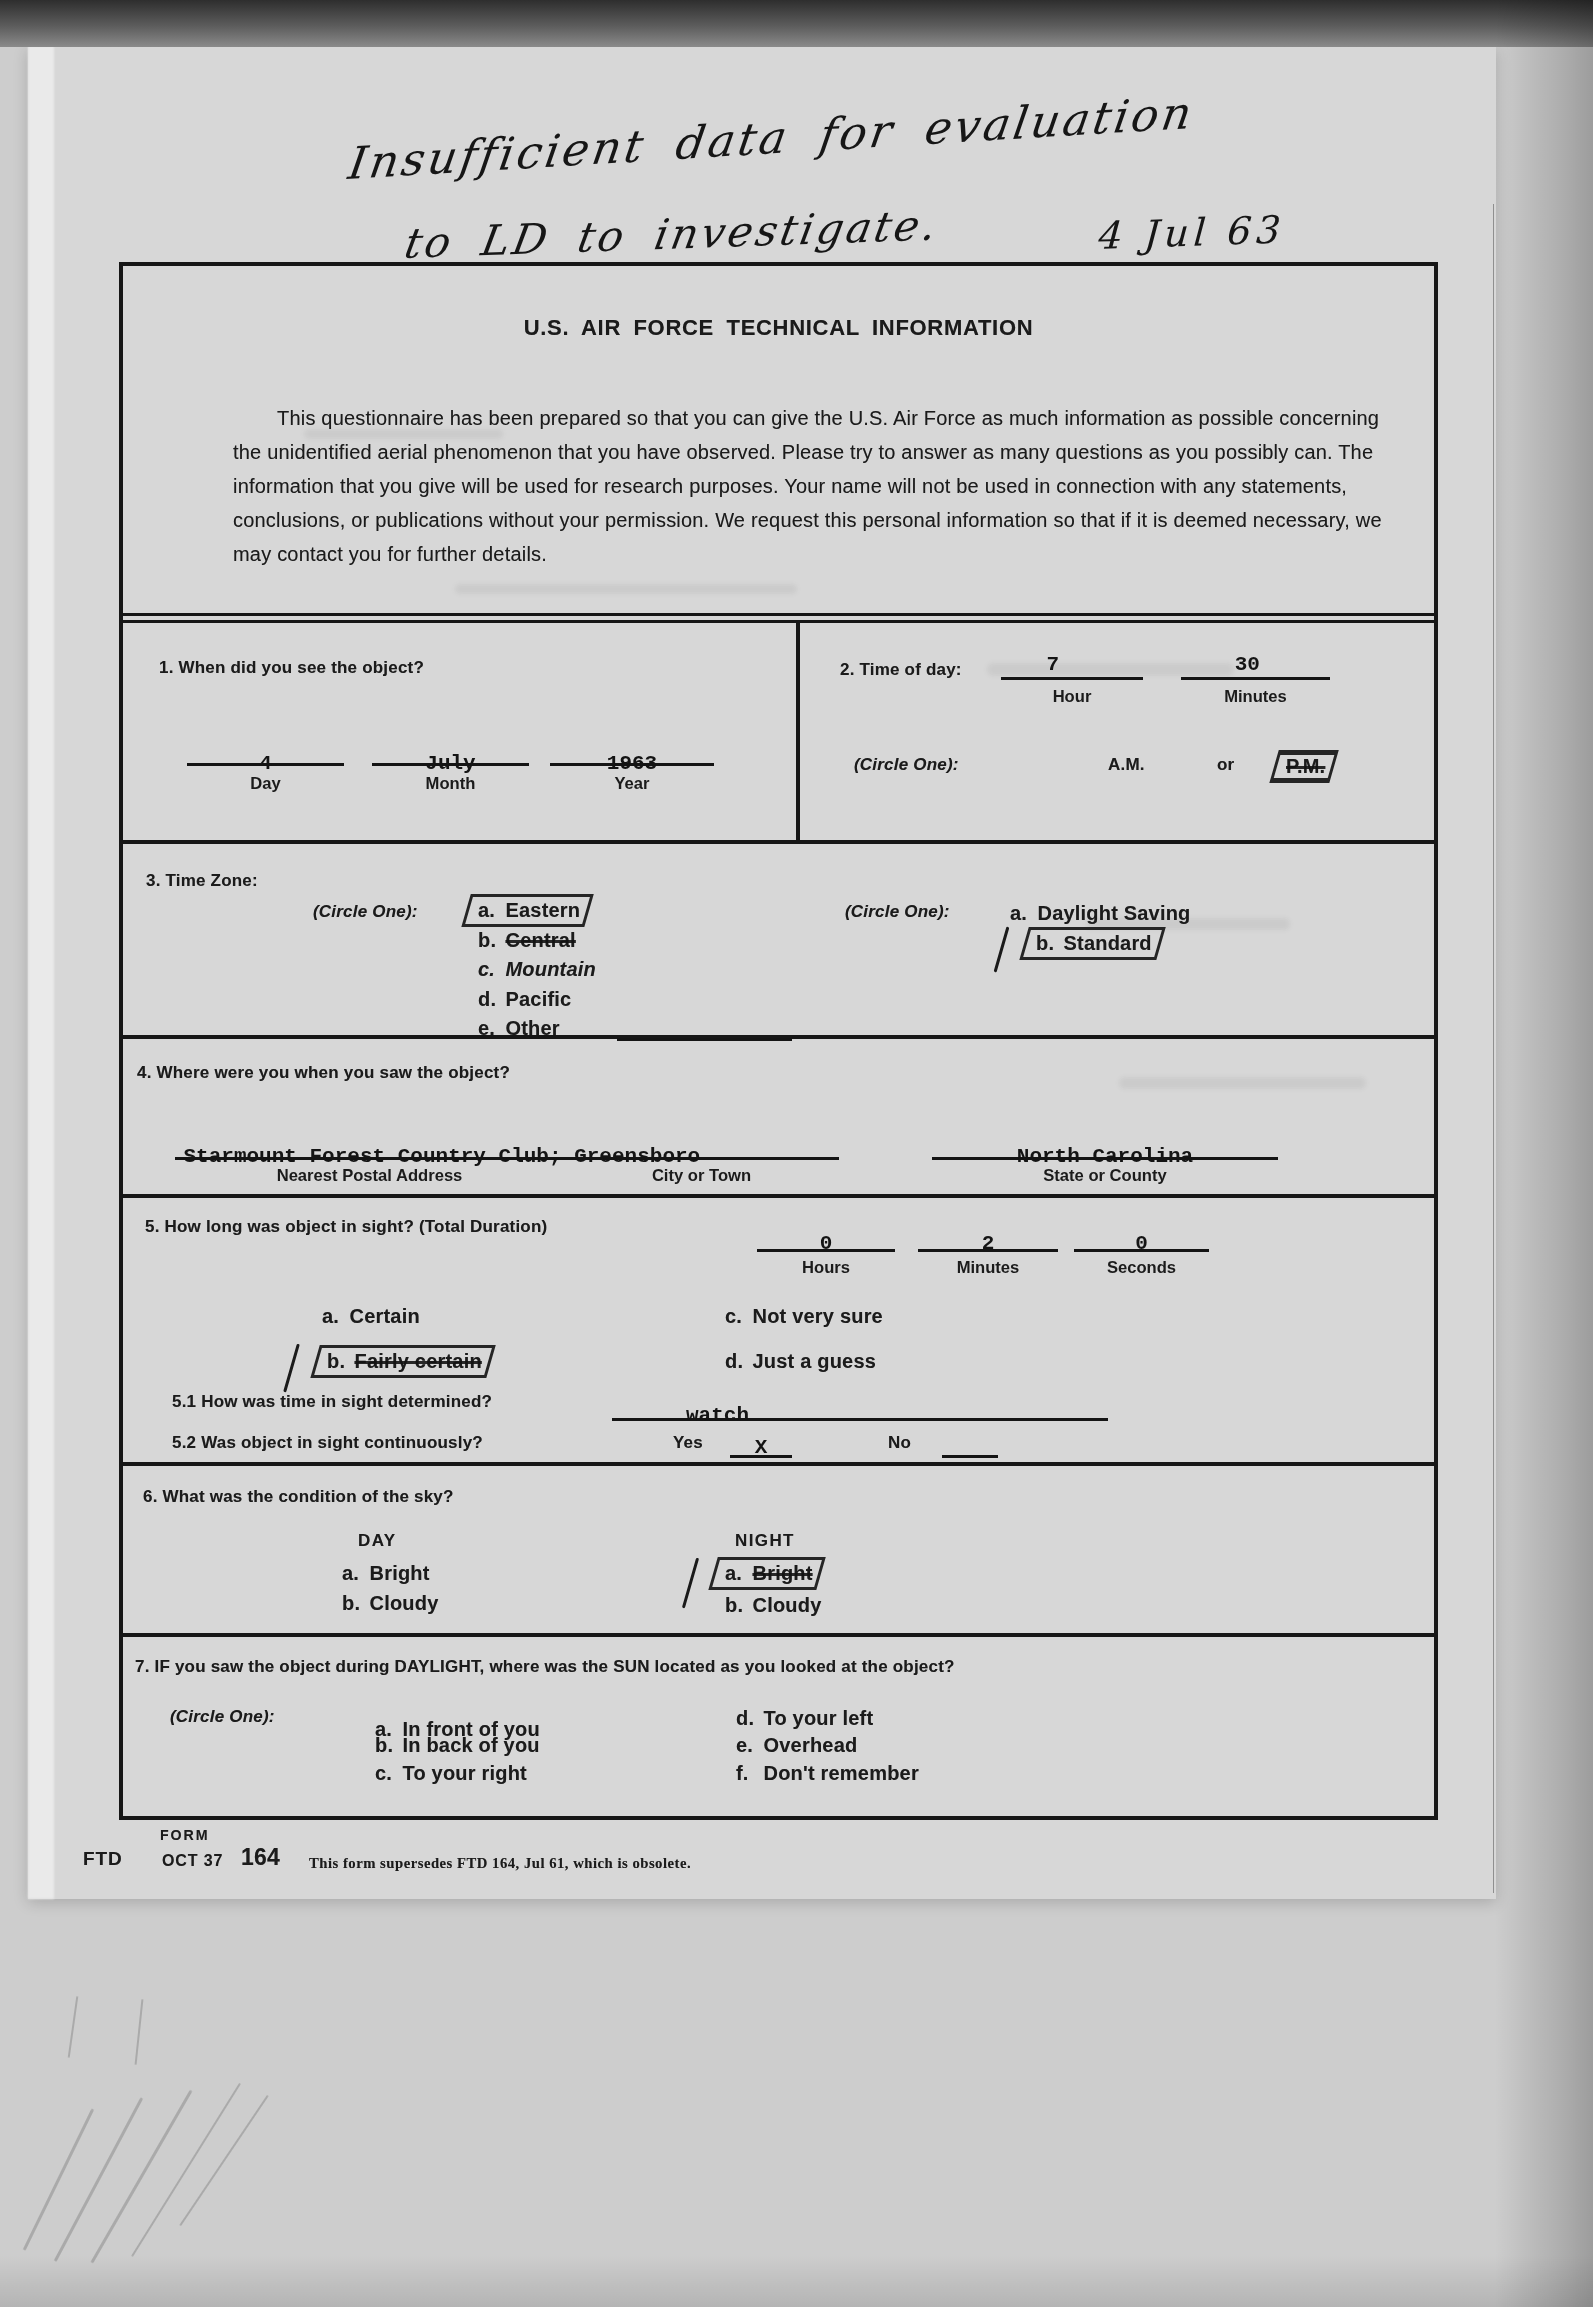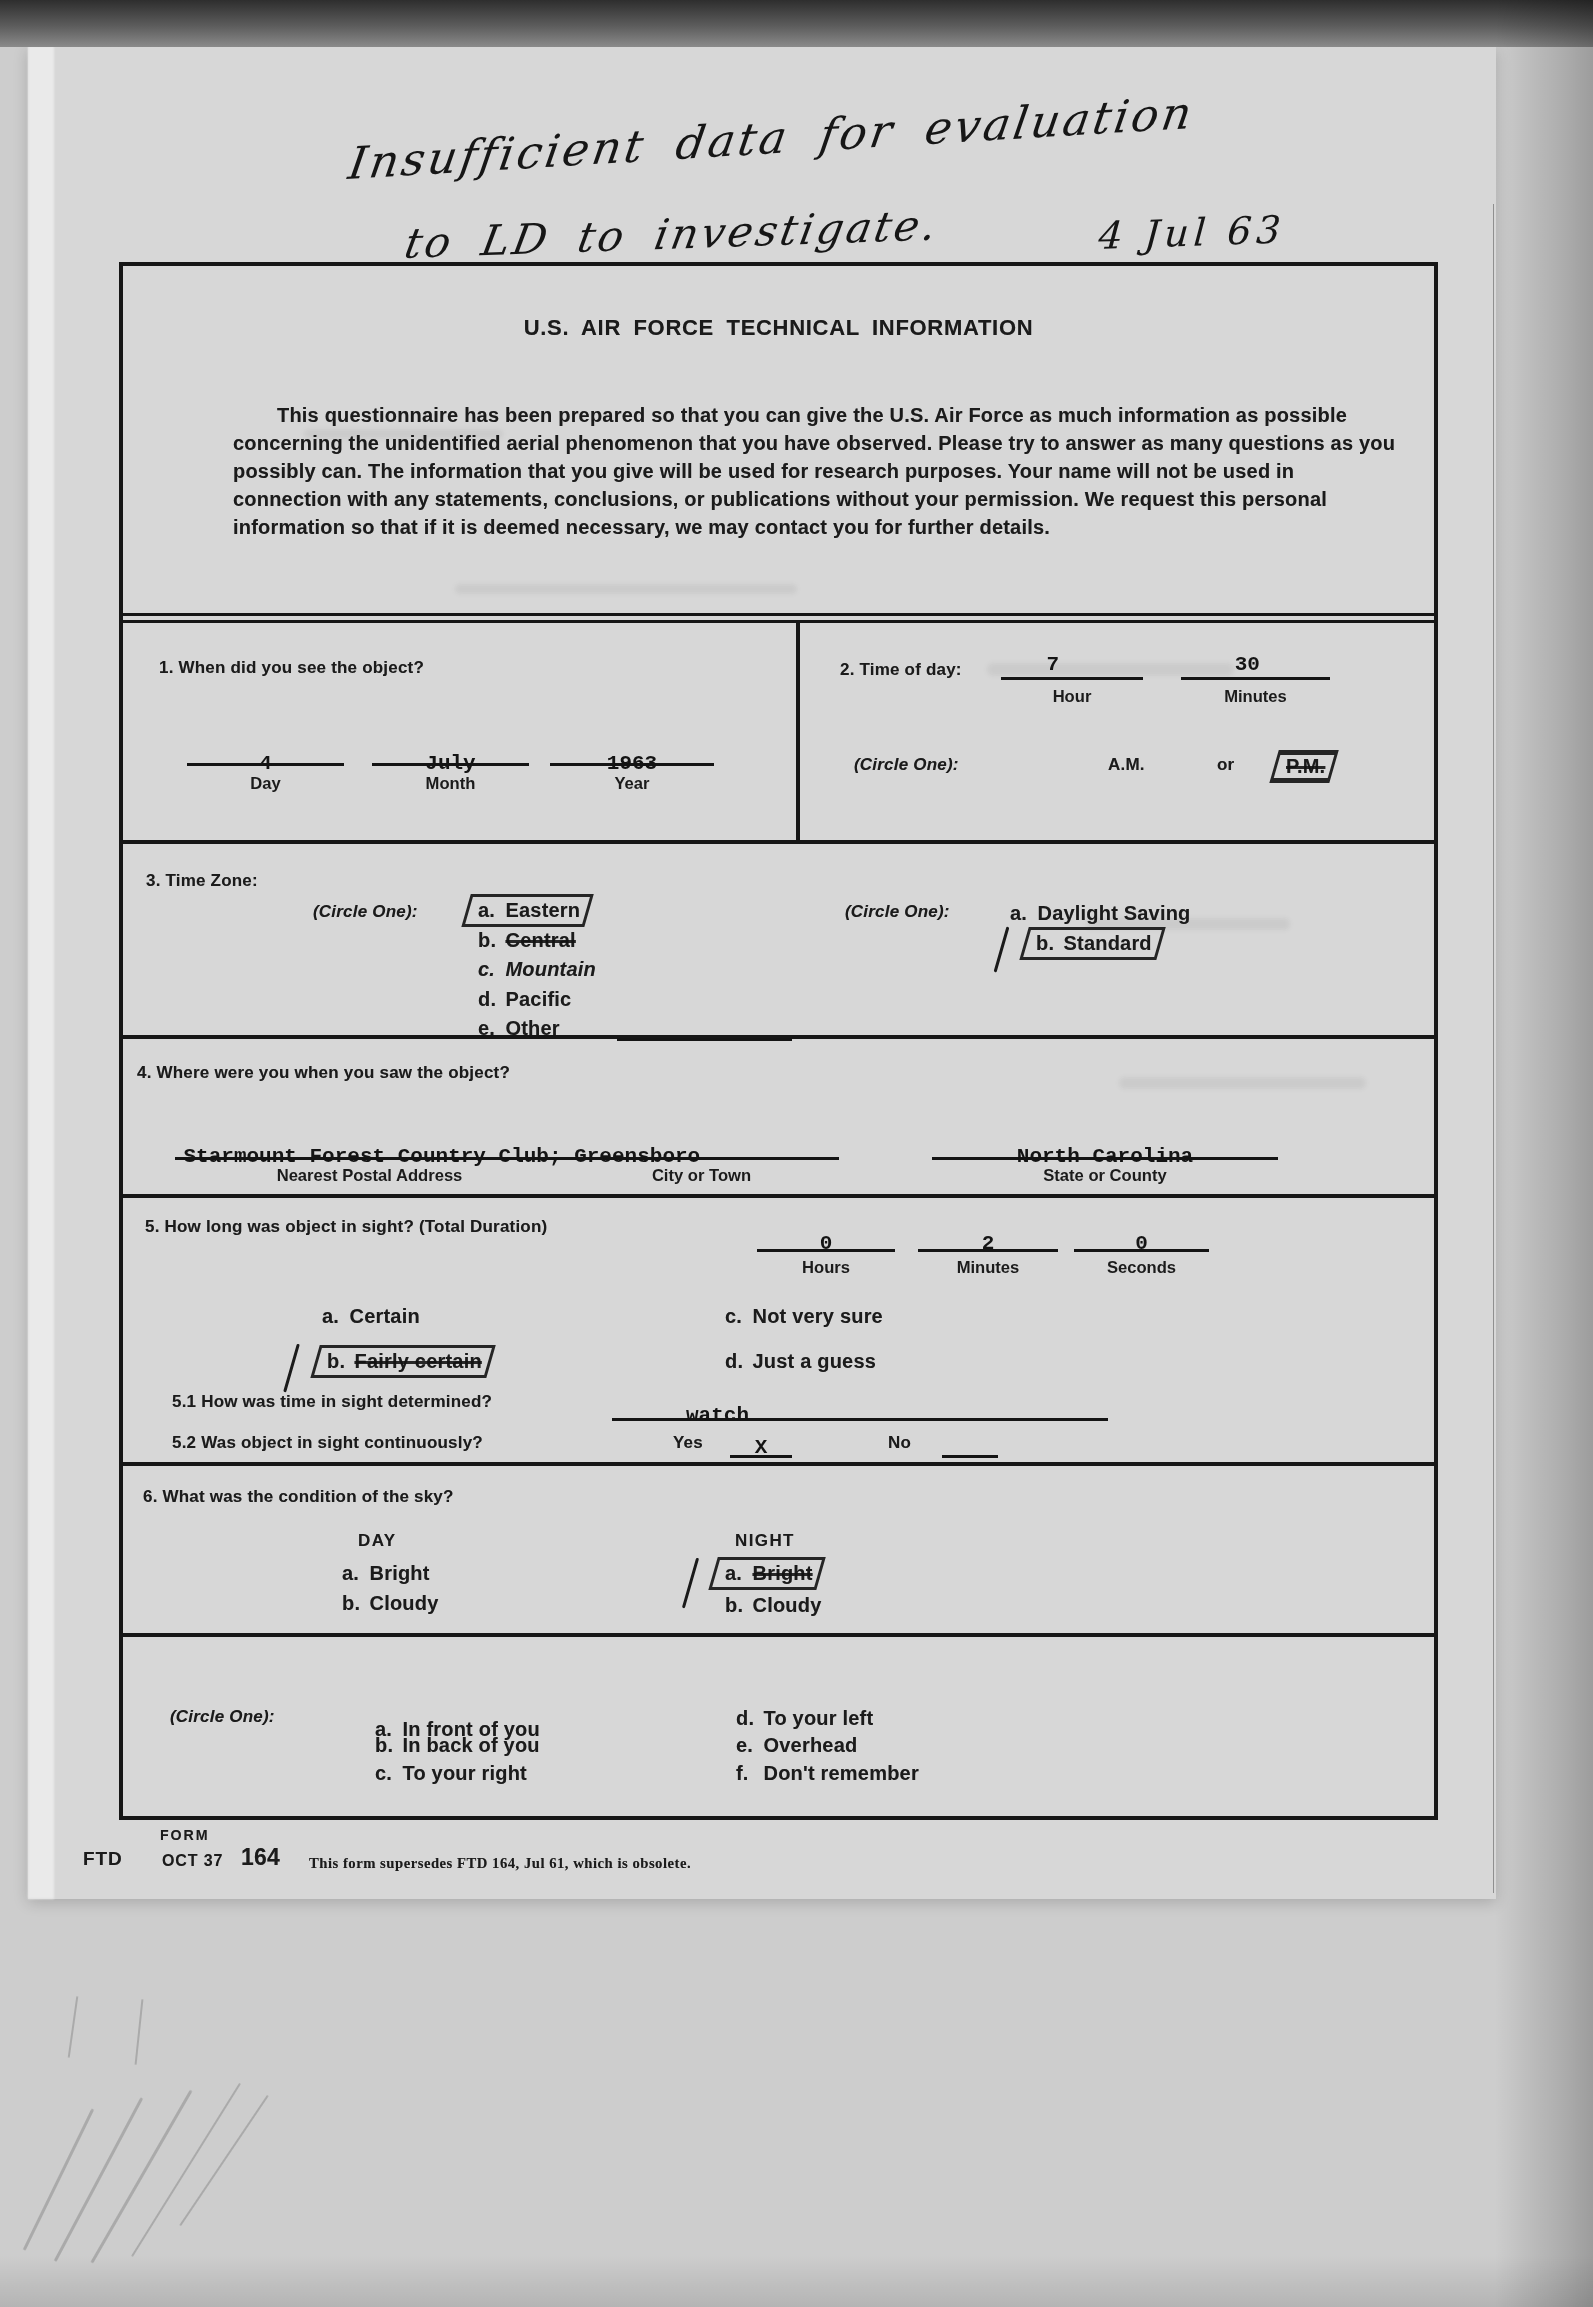--- a/index.html
+++ b/index.html
@@ -22,22 +22,22 @@
   .hdiv{position:absolute;left:119px;width:1319px;height:3.8px;background:#161616;}
   .hdiv2{position:absolute;left:119px;width:1319px;height:9.5px;border-top:3.8px solid #161616;border-bottom:3.8px solid #161616;box-sizing:border-box;}
   .vdiv{position:absolute;left:796px;top:622px;width:3.8px;height:218px;background:#161616;}
 
   .sec{position:absolute;inset:0;}
   .lbl{position:absolute;font-weight:700;font-size:17px;letter-spacing:0.2px;white-space:nowrap;
        text-shadow:0 0 0.5px rgba(0,0,0,.3);}
   .it{font-style:italic;}
   .title{position:absolute;left:119px;top:315px;width:1319px;text-align:center;font-weight:700;
          font-size:22px;letter-spacing:0.7px;word-spacing:5.7px;text-shadow:0 0 0.5px rgba(0,0,0,.4);}
-  .intro{position:absolute;left:233px;top:401px;width:1172px;font-weight:700;font-size:20px;
-         line-height:28px;text-indent:44px;letter-spacing:0.2px;text-shadow:0 0 0.5px rgba(0,0,0,.3);}
+  .intro{position:absolute;left:233px;top:401px;width:1172px;font-weight:400;font-size:20px;
+         line-height:34px;text-indent:44px;letter-spacing:0.2px;text-shadow:0 0 0.5px rgba(0,0,0,.3);}
 
   .ansline{position:absolute;border-bottom:3.3px solid #141414;}
   .typed{position:absolute;font-family:"Liberation Mono","DejaVu Sans Mono",monospace;
          font-weight:700;font-size:21px;color:#141414;white-space:nowrap;}
   .typed.mid{left:50%;transform:translateX(-50%);}
   .sublbl{position:absolute;font-weight:700;font-size:16.6px;text-align:center;white-space:nowrap;}
 
   .opt{position:absolute;white-space:nowrap;font-weight:700;font-size:20px;letter-spacing:0.2px;
        text-shadow:0 0 0.5px rgba(0,0,0,.3);}
   .opt .letter{display:inline-block;min-width:27.5px;}
@@ -219,20 +219,21 @@
     <div class="stroke" style="left:689px;top:1557px;height:52px;transform:rotate(16deg);"></div>
     <div class="opt" style="left:725px;top:1562px;">
       <span class="handbox"><span class="struck"><span class="letter">a.</span><span>Bright</span></span></span>
     </div>
     <div class="opt" style="left:725px;top:1594px;">
       <span class="letter">b.</span><span>Cloudy</span>
     </div>
   </div>
 
   <div class="sec">
+    <div class="lbl" style="left:135px;top:1657px;">7.  IF you saw the object during DAYLIGHT, where was the SUN located as you looked at the object?</div>
     <div class="lbl it" style="left:170px;top:1707px;">(Circle One):</div>
     <div class="opt" style="left:375px;top:1707px;margin-top:11px;">
       <span class="letter">a.</span><span>In front of you</span>
     </div>
     <div class="opt" style="left:375px;top:1734px;">
       <span class="letter">b.</span><span>In back of you</span>
     </div>
     <div class="opt" style="left:375px;top:1762px;">
       <span class="letter">c.</span><span>To your right</span>
     </div>

